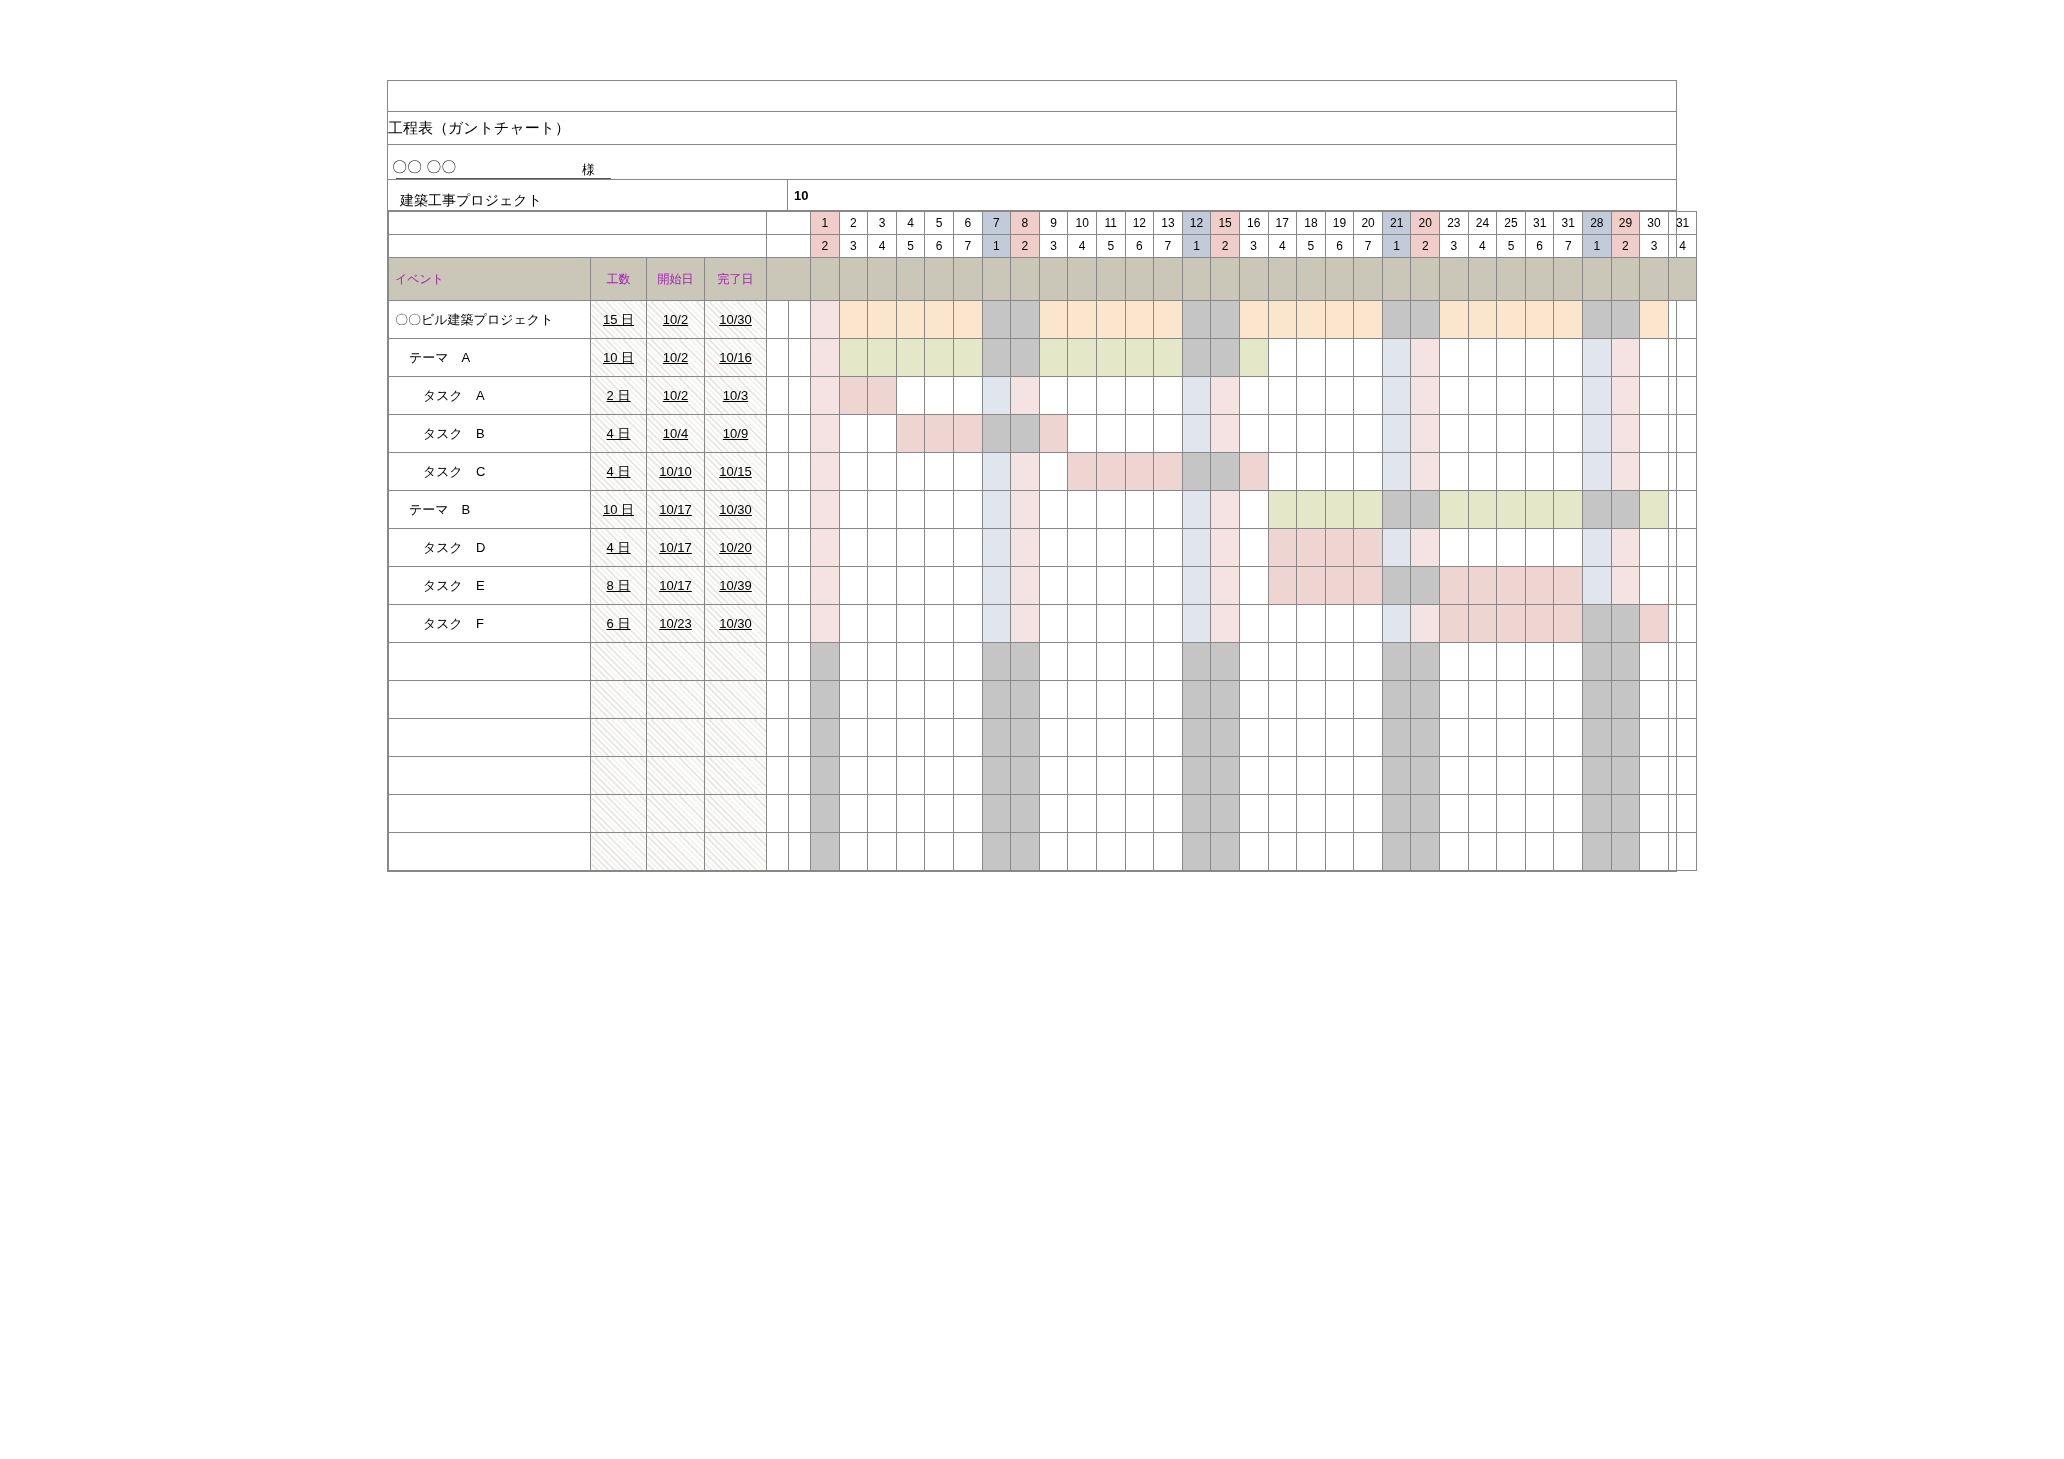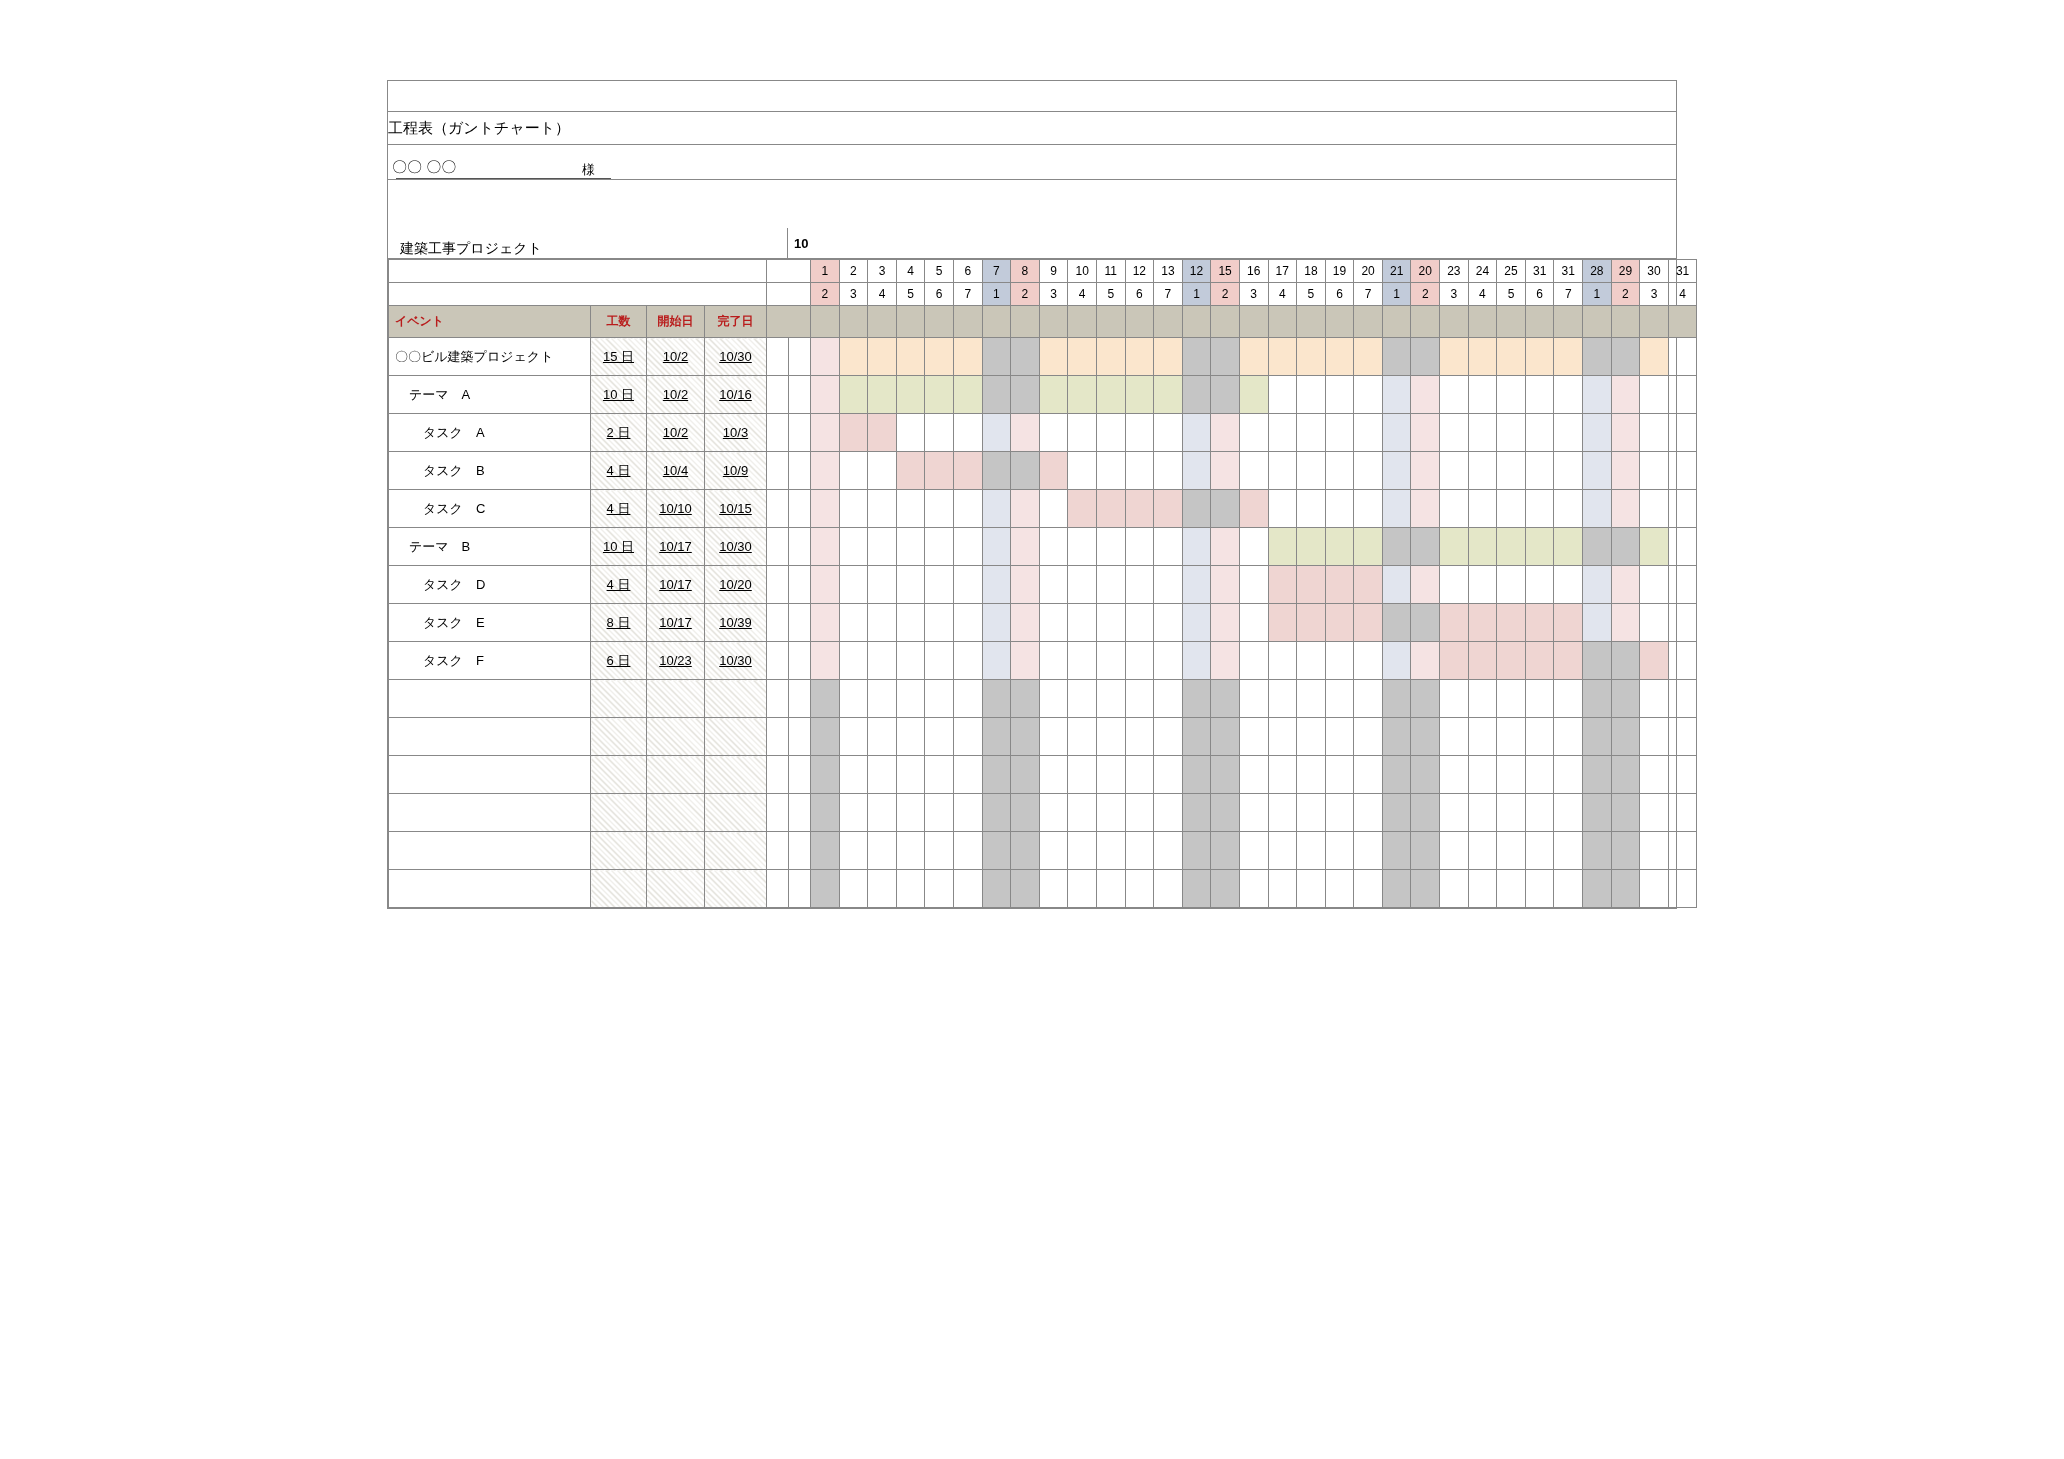--- a/index.html
+++ b/index.html
@@ -47,21 +47,20 @@
   .client-suffix {
     position: absolute;
     left: 194px;
     bottom: 0;
     font-size: 13px;
   }
   .project-row {
     display: flex;
     height: 30px;
     border-bottom: 1px solid #888;
-    margin-top: 48px;
   }
   .project-left {
     width: 400px;
     padding-left: 12px;
     font-size: 14px;
     display: flex;
     align-items: flex-end;
     box-sizing: border-box;
     border-right: 1px solid #888;
   }
@@ -87,23 +86,23 @@
     text-align: center;
     vertical-align: middle;
     box-sizing: border-box;
   }
   .table .lbl {
     text-align: left;
     padding-left: 6px;
   }
   .row-headers-row th {
     background: #cac6b8;
-    color: #b91c1c;
-    font-weight: bold;
-    height: 32px;
+    color: #a21caf;
+    font-weight: normal;
+    height: 43px;
   }
   .body-row td {
     height: 38px;
     font-size: 13px;
   }
   col.cname { width: 202px; }
   col.cnum  { width: 56px; }
   col.cstr  { width: 58px; }
   col.cend  { width: 62px; }
   col.cind  { width: 22px; }

